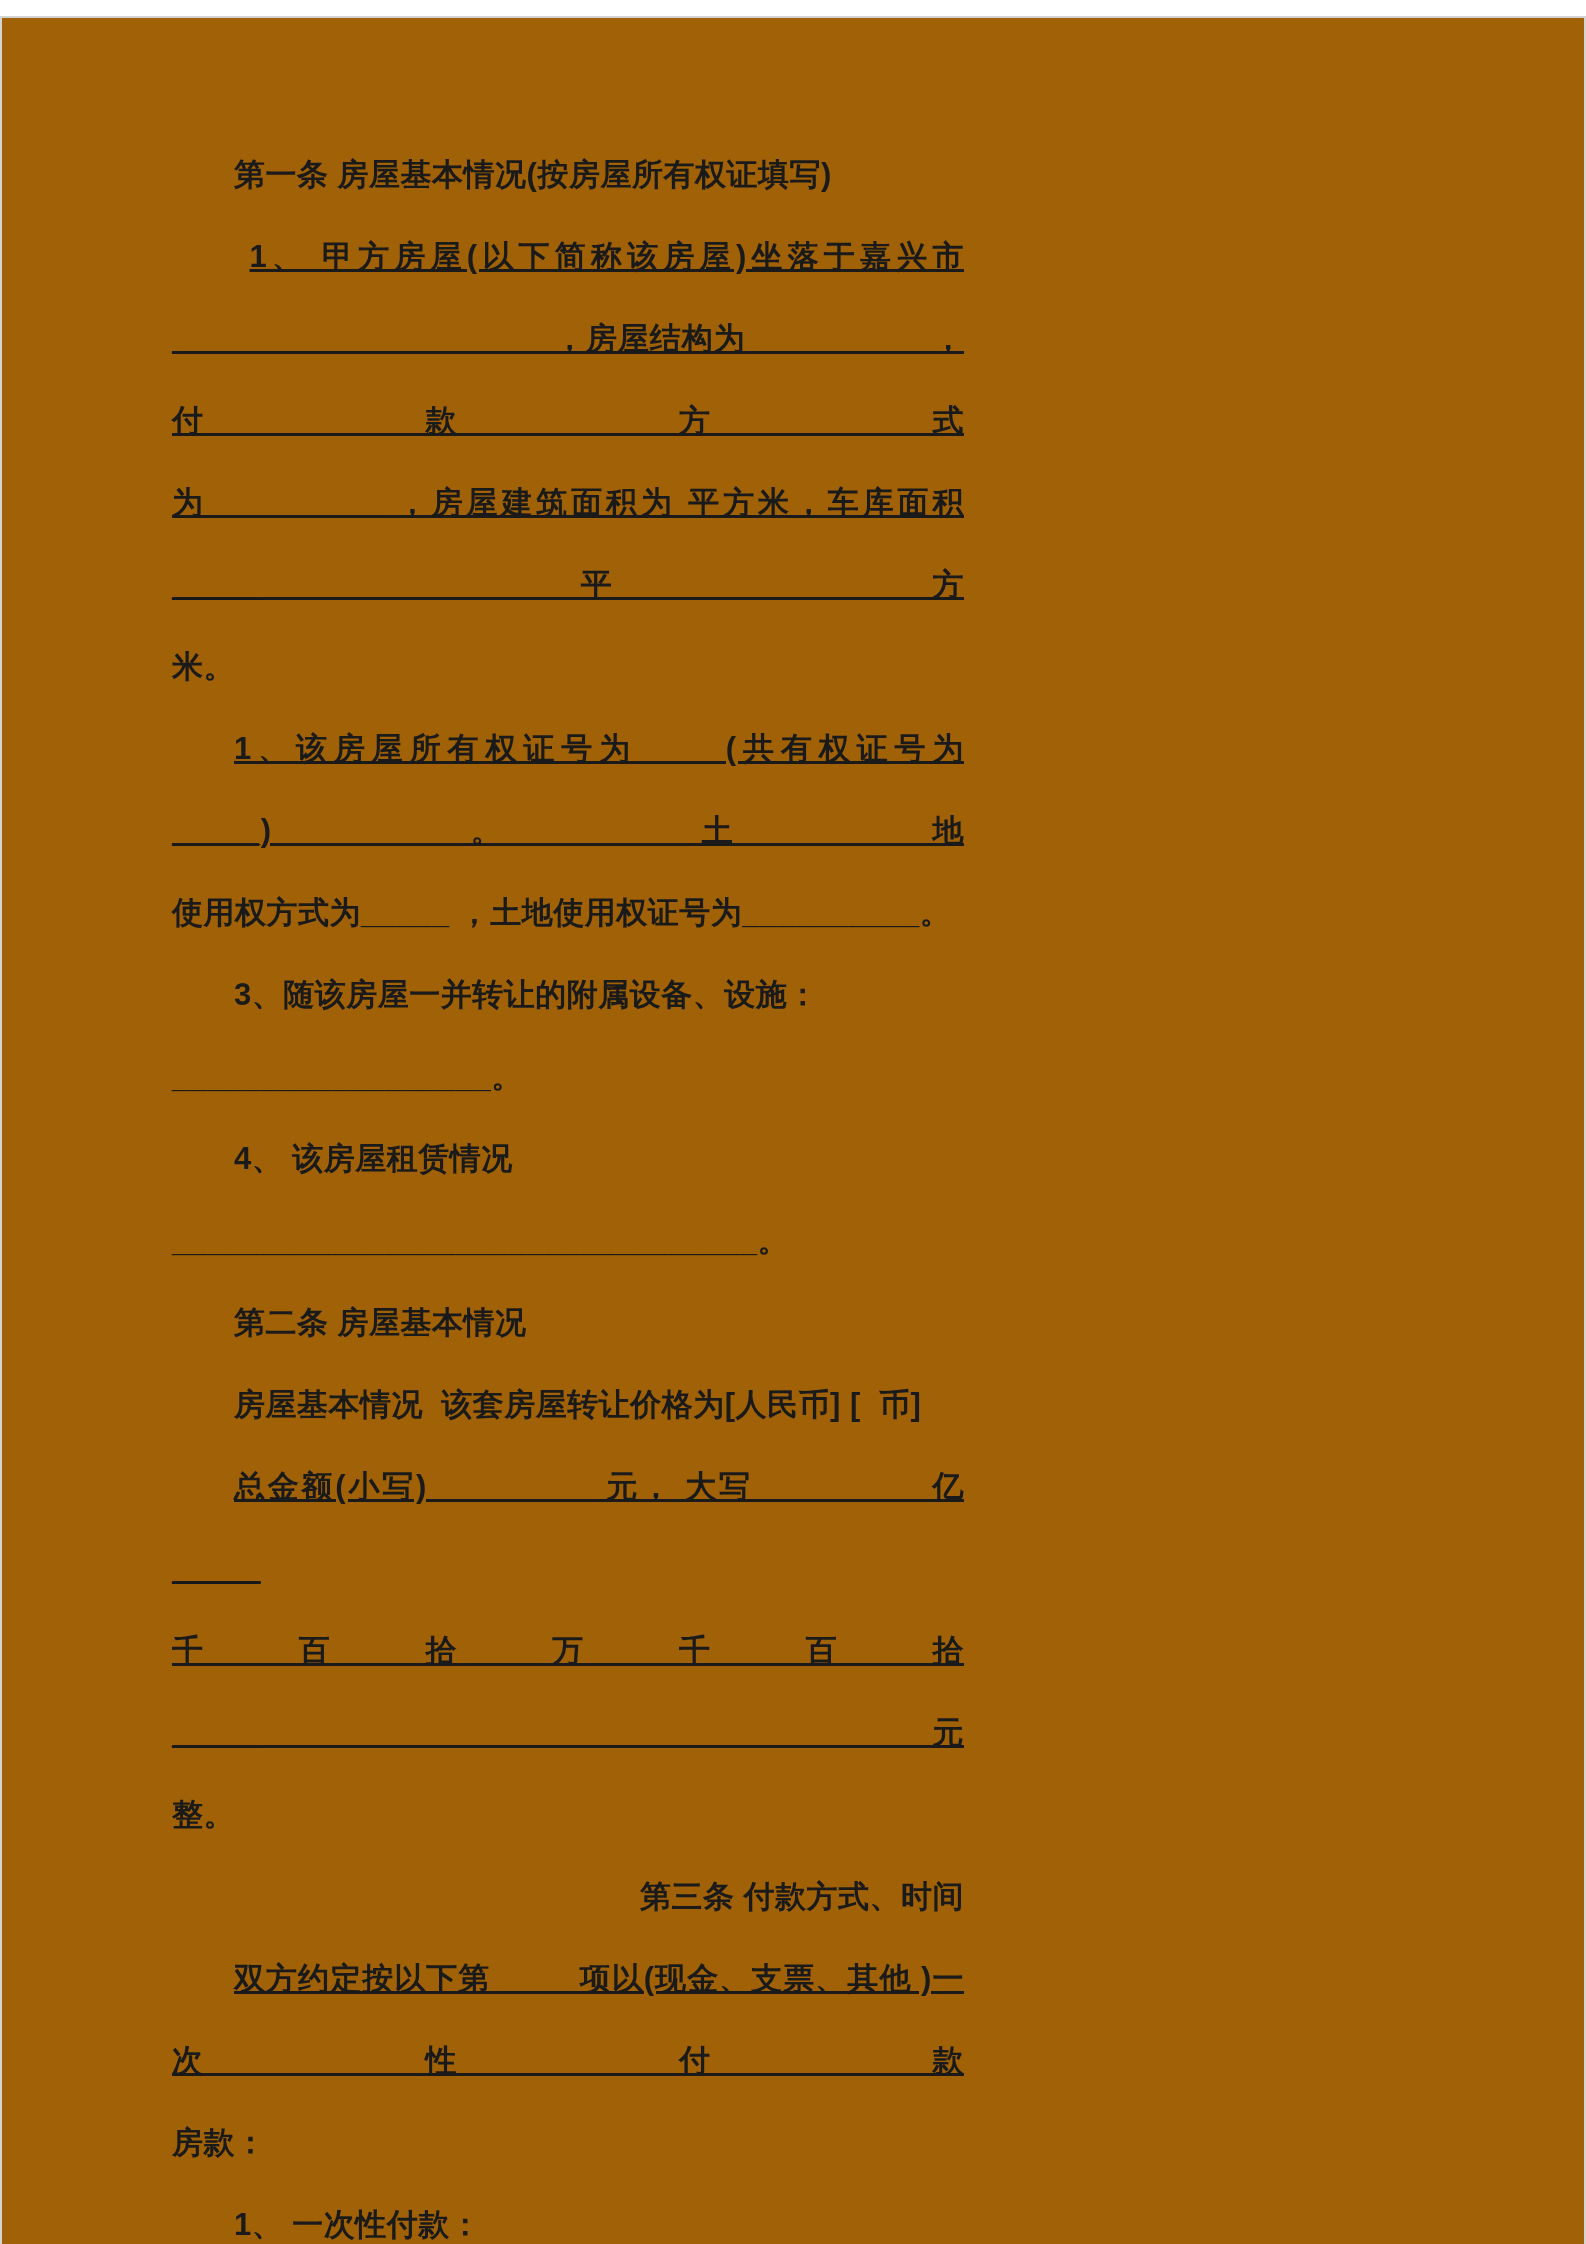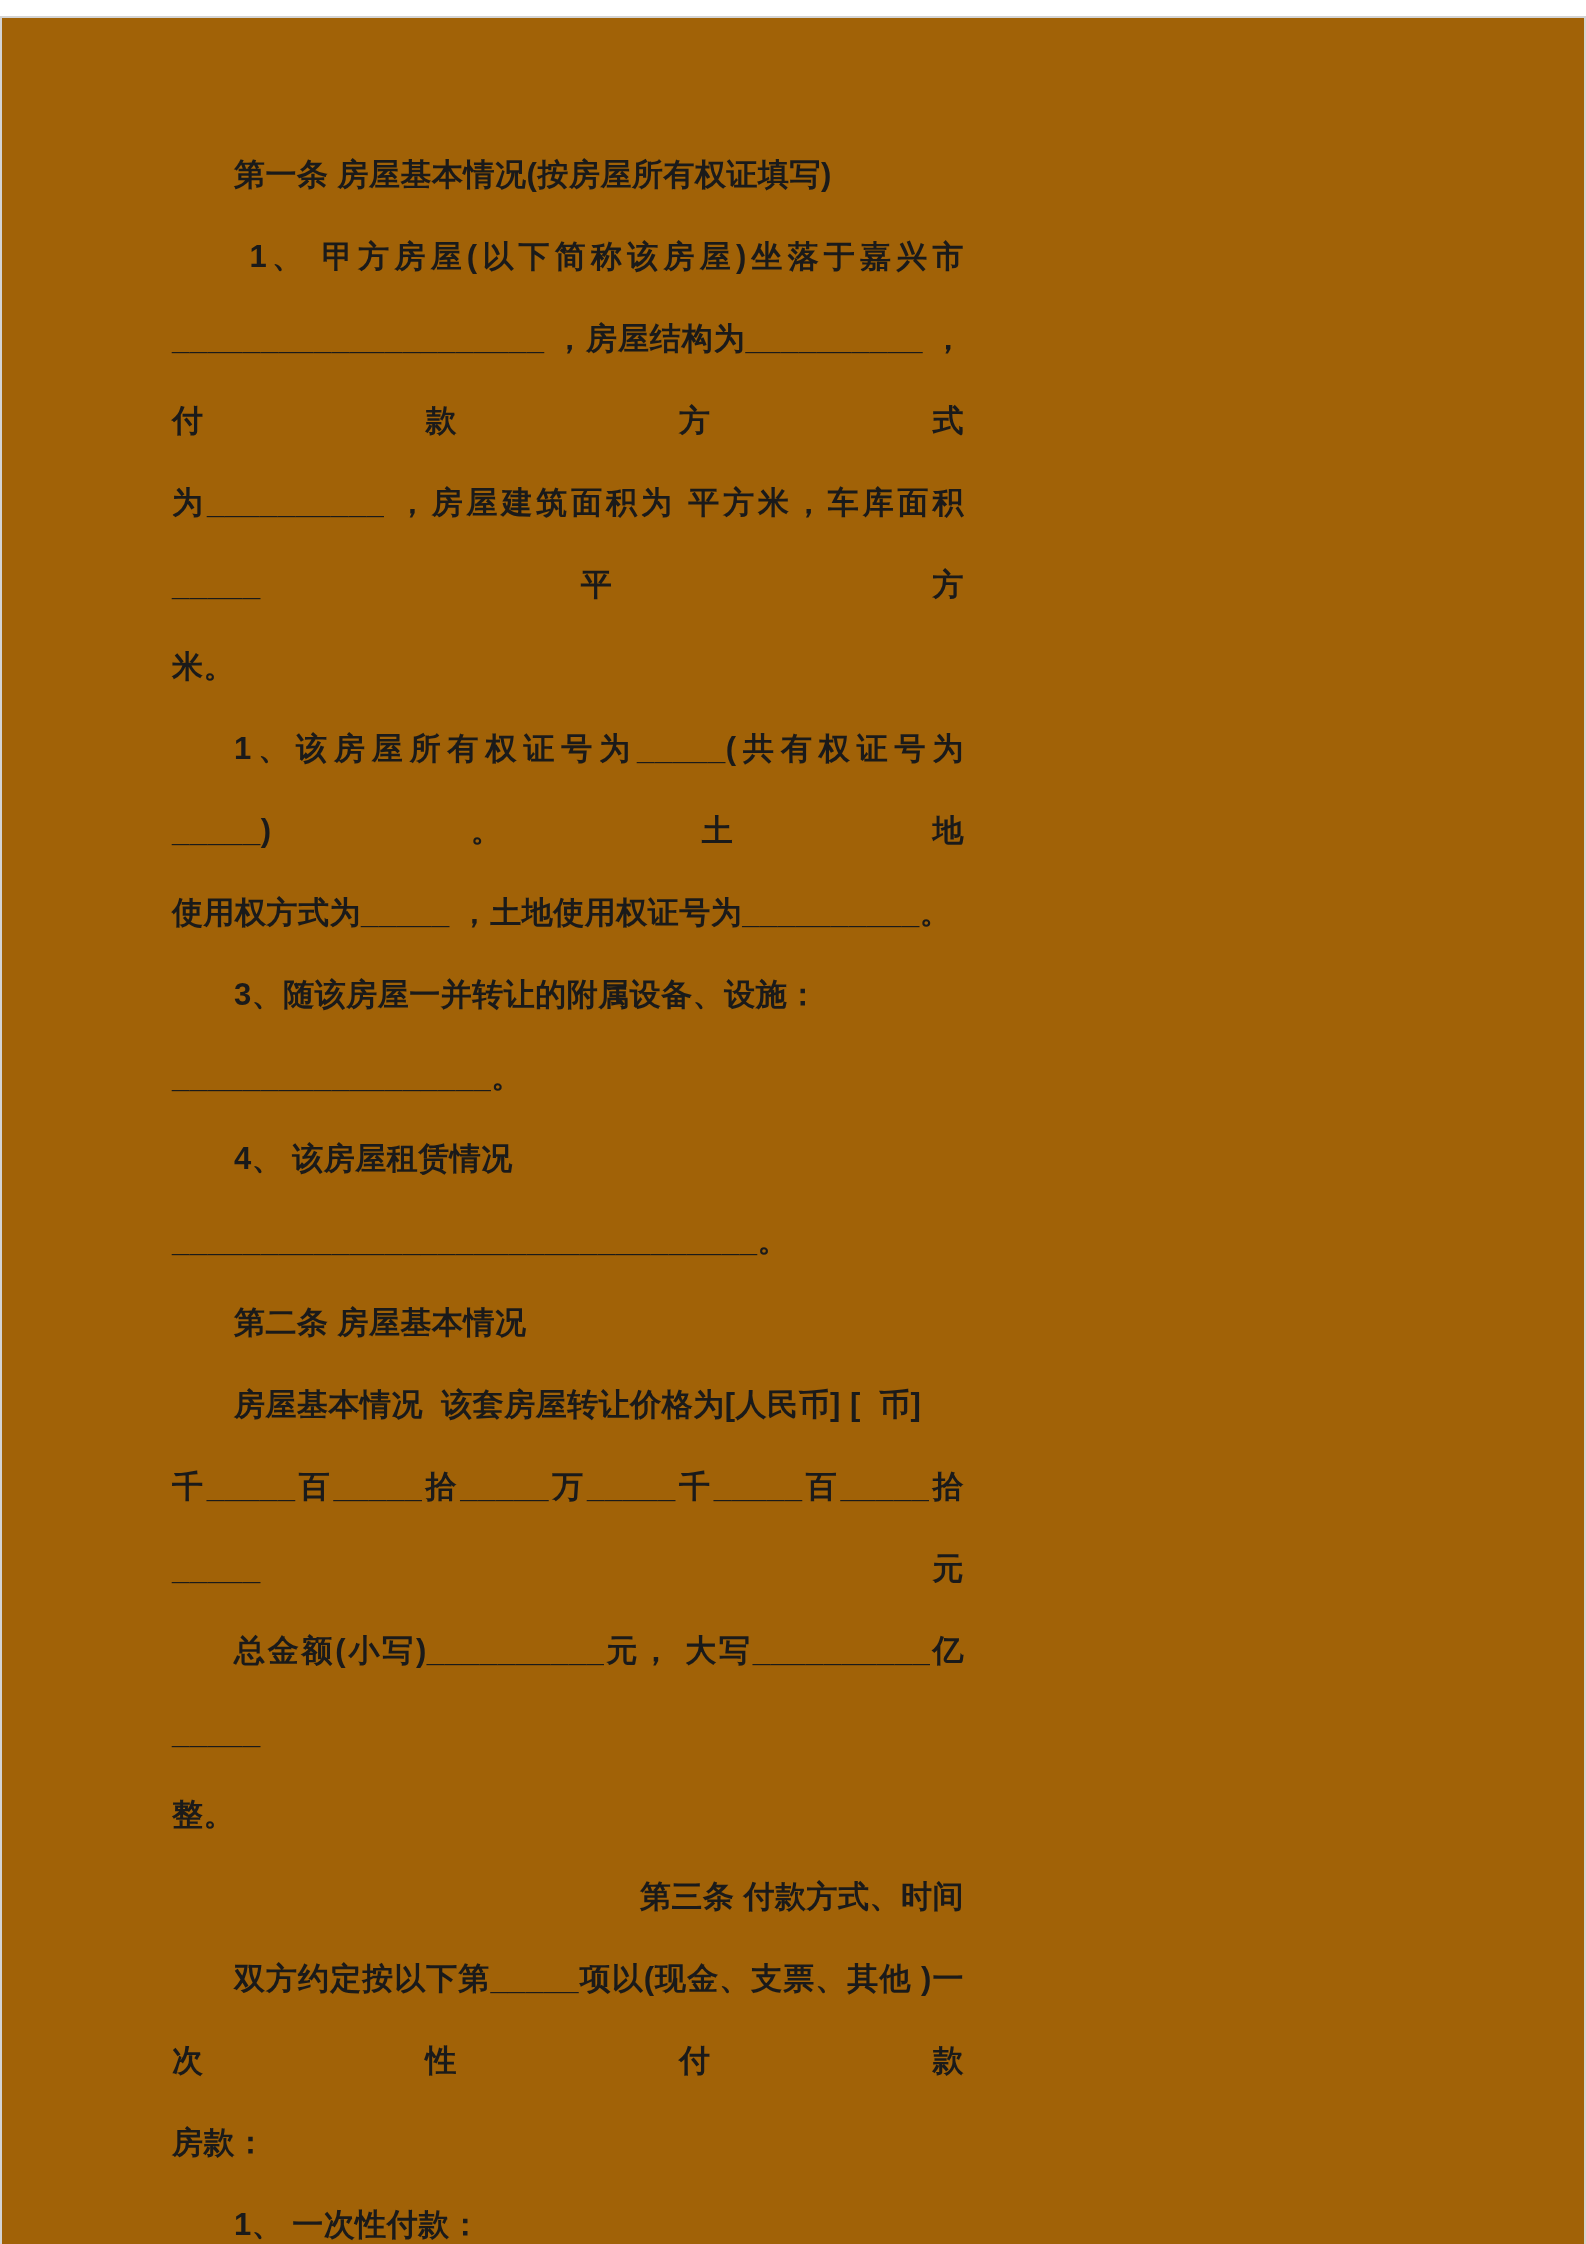--- a/index.html
+++ b/index.html
@@ -30,39 +30,40 @@
   }
   .line {
     white-space: pre-wrap;
     min-height: 82px;
     text-align: left;
   }
   .line.justify {
     text-align: justify;
     text-align-last: justify;
     text-justify: inter-character;
+    text-decoration: underline;
   }
 </style>
 </head>
 <body>
 
 <div class="page" style="background: #a16207; border-color: rgb(212, 212, 212); margin-top: 16px;">
   <div class="doc-body" style="color: rgb(26, 26, 26);">
       <div class="line" style="text-indent: 2em;">第一条 房屋基本情况(按房屋所有权证填写)</div>
       <div class="line justify" style="text-indent: 2.5em;">1、 甲方房屋(以下简称该房屋)坐落于嘉兴市</div>
       <div class="line justify" style="text-indent: 0em;">_____________________ ，房屋结构为__________ ，付款方式</div>
       <div class="line justify" style="text-indent: 0em;">为__________ ，房屋建筑面积为 平方米，车库面积_____平方</div>
       <div class="line" style="text-indent: 0em;">米。</div>
       <div class="line justify" style="text-indent: 2em;">1、该房屋所有权证号为_____(共有权证号为_____)。土地</div>
       <div class="line" style="text-indent: 0em;">使用权方式为_____ ，土地使用权证号为__________。</div>
       <div class="line" style="text-indent: 2em;">3、随该房屋一并转让的附属设备、设施：__________________。</div>
       <div class="line" style="text-indent: 2em;">4、 该房屋租赁情况_________________________________。</div>
       <div class="line" style="text-indent: 2em;">第二条 房屋基本情况</div>
       <div class="line" style="text-indent: 2em;">房屋基本情况  该套房屋转让价格为[人民币] [  币]</div>
+      <div class="line justify" style="text-indent: 2em;">总金额(小写)__________元， 大写__________亿_____</div>
       <div class="line justify" style="text-indent: 0em;">千_____百_____拾_____万_____千_____百_____拾_____元</div>
-      <div class="line justify" style="text-indent: 2em;">总金额(小写)__________元， 大写__________亿_____</div>
       <div class="line" style="text-indent: 0em;">整。</div>
       <div class="line" style="text-indent: 2em; text-align: right;">第三条 付款方式、时间</div>
       <div class="line justify" style="text-indent: 2em;">双方约定按以下第_____项以(现金、支票、其他 )一次性付款</div>
       <div class="line" style="text-indent: 0em;">房款：</div>
       <div class="line" style="text-indent: 2em;">1、 一次性付款：</div>
     </div>
 </div>
 
 </body></html>

